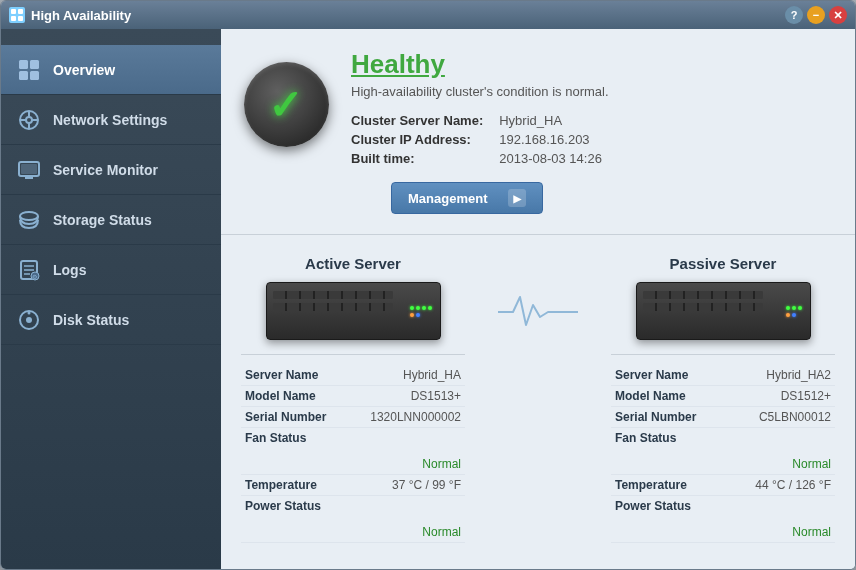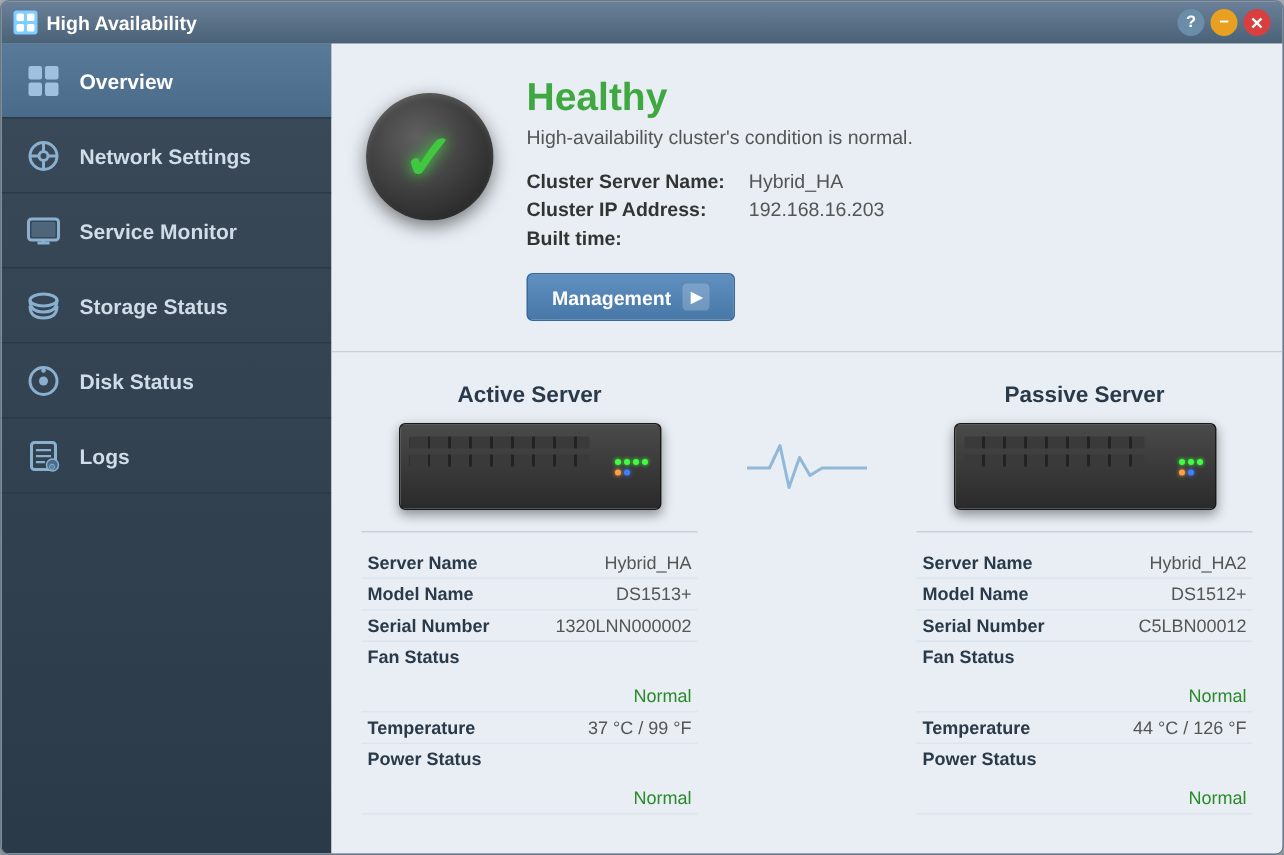--- a/index.html
+++ b/index.html
@@ -79,21 +79,21 @@
       overflow: hidden;
     }
 
     
     .sidebar {
       width: 220px;
       background: linear-gradient(to bottom, #3a4a58, #2a3a48);
       flex-shrink: 0;
       display: flex;
       flex-direction: column;
-      padding-top: 0;
+      padding-top: 16px;
     }
     .sidebar-item {
       display: flex;
       align-items: center;
       padding: 12px 16px;
       cursor: pointer;
       color: #d0dce8;
       border-bottom: 1px solid #2a3a48;
       gap: 12px;
       min-height: 50px;
@@ -172,20 +172,21 @@
 
     .status-info {
       flex: 1;
     }
 
     .status-healthy {
       color: #40a840;
       font-size: 26px;
       font-weight: bold;
       margin-bottom: 4px;
+      text-decoration: underline;
     }
 
     .status-description {
       color: #555;
       font-size: 13px;
       margin-bottom: 14px;
     }
 
     .info-grid {
       display: grid;
@@ -201,29 +202,30 @@
     }
 
     .info-value {
       color: #555;
       font-size: 13px;
     }
 
     .management-btn {
       display: inline-flex;
       align-items: center;
-      gap: 8px;
+      gap: 21px;
       background: linear-gradient(to bottom, #6090c0, #4878a8);
       color: white;
       border: 1px solid #3868a0;
       border-radius: 4px;
       padding: 6px 16px;
       cursor: pointer;
       font-size: 13px;
       font-weight: bold;
+      margin-left: 40px;
     }
     .management-btn .arrow {
       width: 18px;
       height: 18px;
       background: rgba(255,255,255,0.2);
       border-radius: 3px;
       display: flex;
       align-items: center;
       justify-content: center;
       font-size: 10px;
@@ -410,59 +412,60 @@
             <path d="M2 7 Q2 15 11 15 Q20 15 20 7" stroke="#8ab0d0" stroke-width="2" fill="none"></path>
             <path d="M2 11 Q2 19 11 19 Q20 19 20 11" stroke="#8ab0d0" stroke-width="2" fill="none"></path>
           </svg>
         </div>
         <span class="sidebar-item-label">Storage Status</span>
       </div>
 
       <div class="sidebar-item">
         <div class="sidebar-item-icon svg-icon">
           <svg viewBox="0 0 22 22" fill="none">
-            <circle cx="11" cy="11" r="9" stroke="#8ab0d0" stroke-width="2"></circle>
-            <circle cx="11" cy="11" r="3" fill="#8ab0d0"></circle>
-            <circle cx="11" cy="4" r="1.5" fill="#8ab0d0"></circle>
-          </svg>
-        </div>
-        <span class="sidebar-item-label">Disk Status</span>
-      </div>
-
-      <div class="sidebar-item">
-        <div class="sidebar-item-icon svg-icon">
-          <svg viewBox="0 0 22 22" fill="none">
             <rect x="3" y="2" width="16" height="18" rx="2" stroke="#8ab0d0" stroke-width="2"></rect>
             <line x1="6" y1="7" x2="16" y2="7" stroke="#8ab0d0" stroke-width="1.5"></line>
             <line x1="6" y1="11" x2="16" y2="11" stroke="#8ab0d0" stroke-width="1.5"></line>
             <line x1="6" y1="15" x2="12" y2="15" stroke="#8ab0d0" stroke-width="1.5"></line>
             <circle cx="17" cy="17" r="4" fill="#4a6a8a" stroke="#8ab0d0" stroke-width="1"></circle>
             <text x="14" y="20" font-size="6" fill="#8ab0d0">⚙</text>
           </svg>
         </div>
         <span class="sidebar-item-label">Logs</span>
+      </div>
+
+      <div class="sidebar-item">
+        <div class="sidebar-item-icon svg-icon">
+          <svg viewBox="0 0 22 22" fill="none">
+            <circle cx="11" cy="11" r="9" stroke="#8ab0d0" stroke-width="2"></circle>
+            <circle cx="11" cy="11" r="3" fill="#8ab0d0"></circle>
+            <circle cx="11" cy="4" r="1.5" fill="#8ab0d0"></circle>
+          </svg>
+        </div>
+        <span class="sidebar-item-label">Disk Status</span>
       </div>
 
     </div>
 
     <div class="main-content">
 
       <div class="status-panel">
         <div class="status-icon-container">
           <div class="checkmark-circle"></div>
         </div>
         <div class="status-info">
           <div class="status-healthy">Healthy</div>
           <div class="status-description">High-availability cluster's condition is normal.</div>
           <div class="info-grid">
             <span class="info-label">Cluster Server Name:</span>
             <span class="info-value">Hybrid_HA</span>
             <span class="info-label">Cluster IP Address:</span>
             <span class="info-value">192.168.16.203</span>
             <span class="info-label">Built time:</span>
+            <span class="info-value">2013-08-03 14:26</span>
           </div>
           <button class="management-btn">
             <span>Management</span>
             <span class="arrow">▶</span>
           </button>
         </div>
       </div>
 
       <div class="servers-panel">
 

